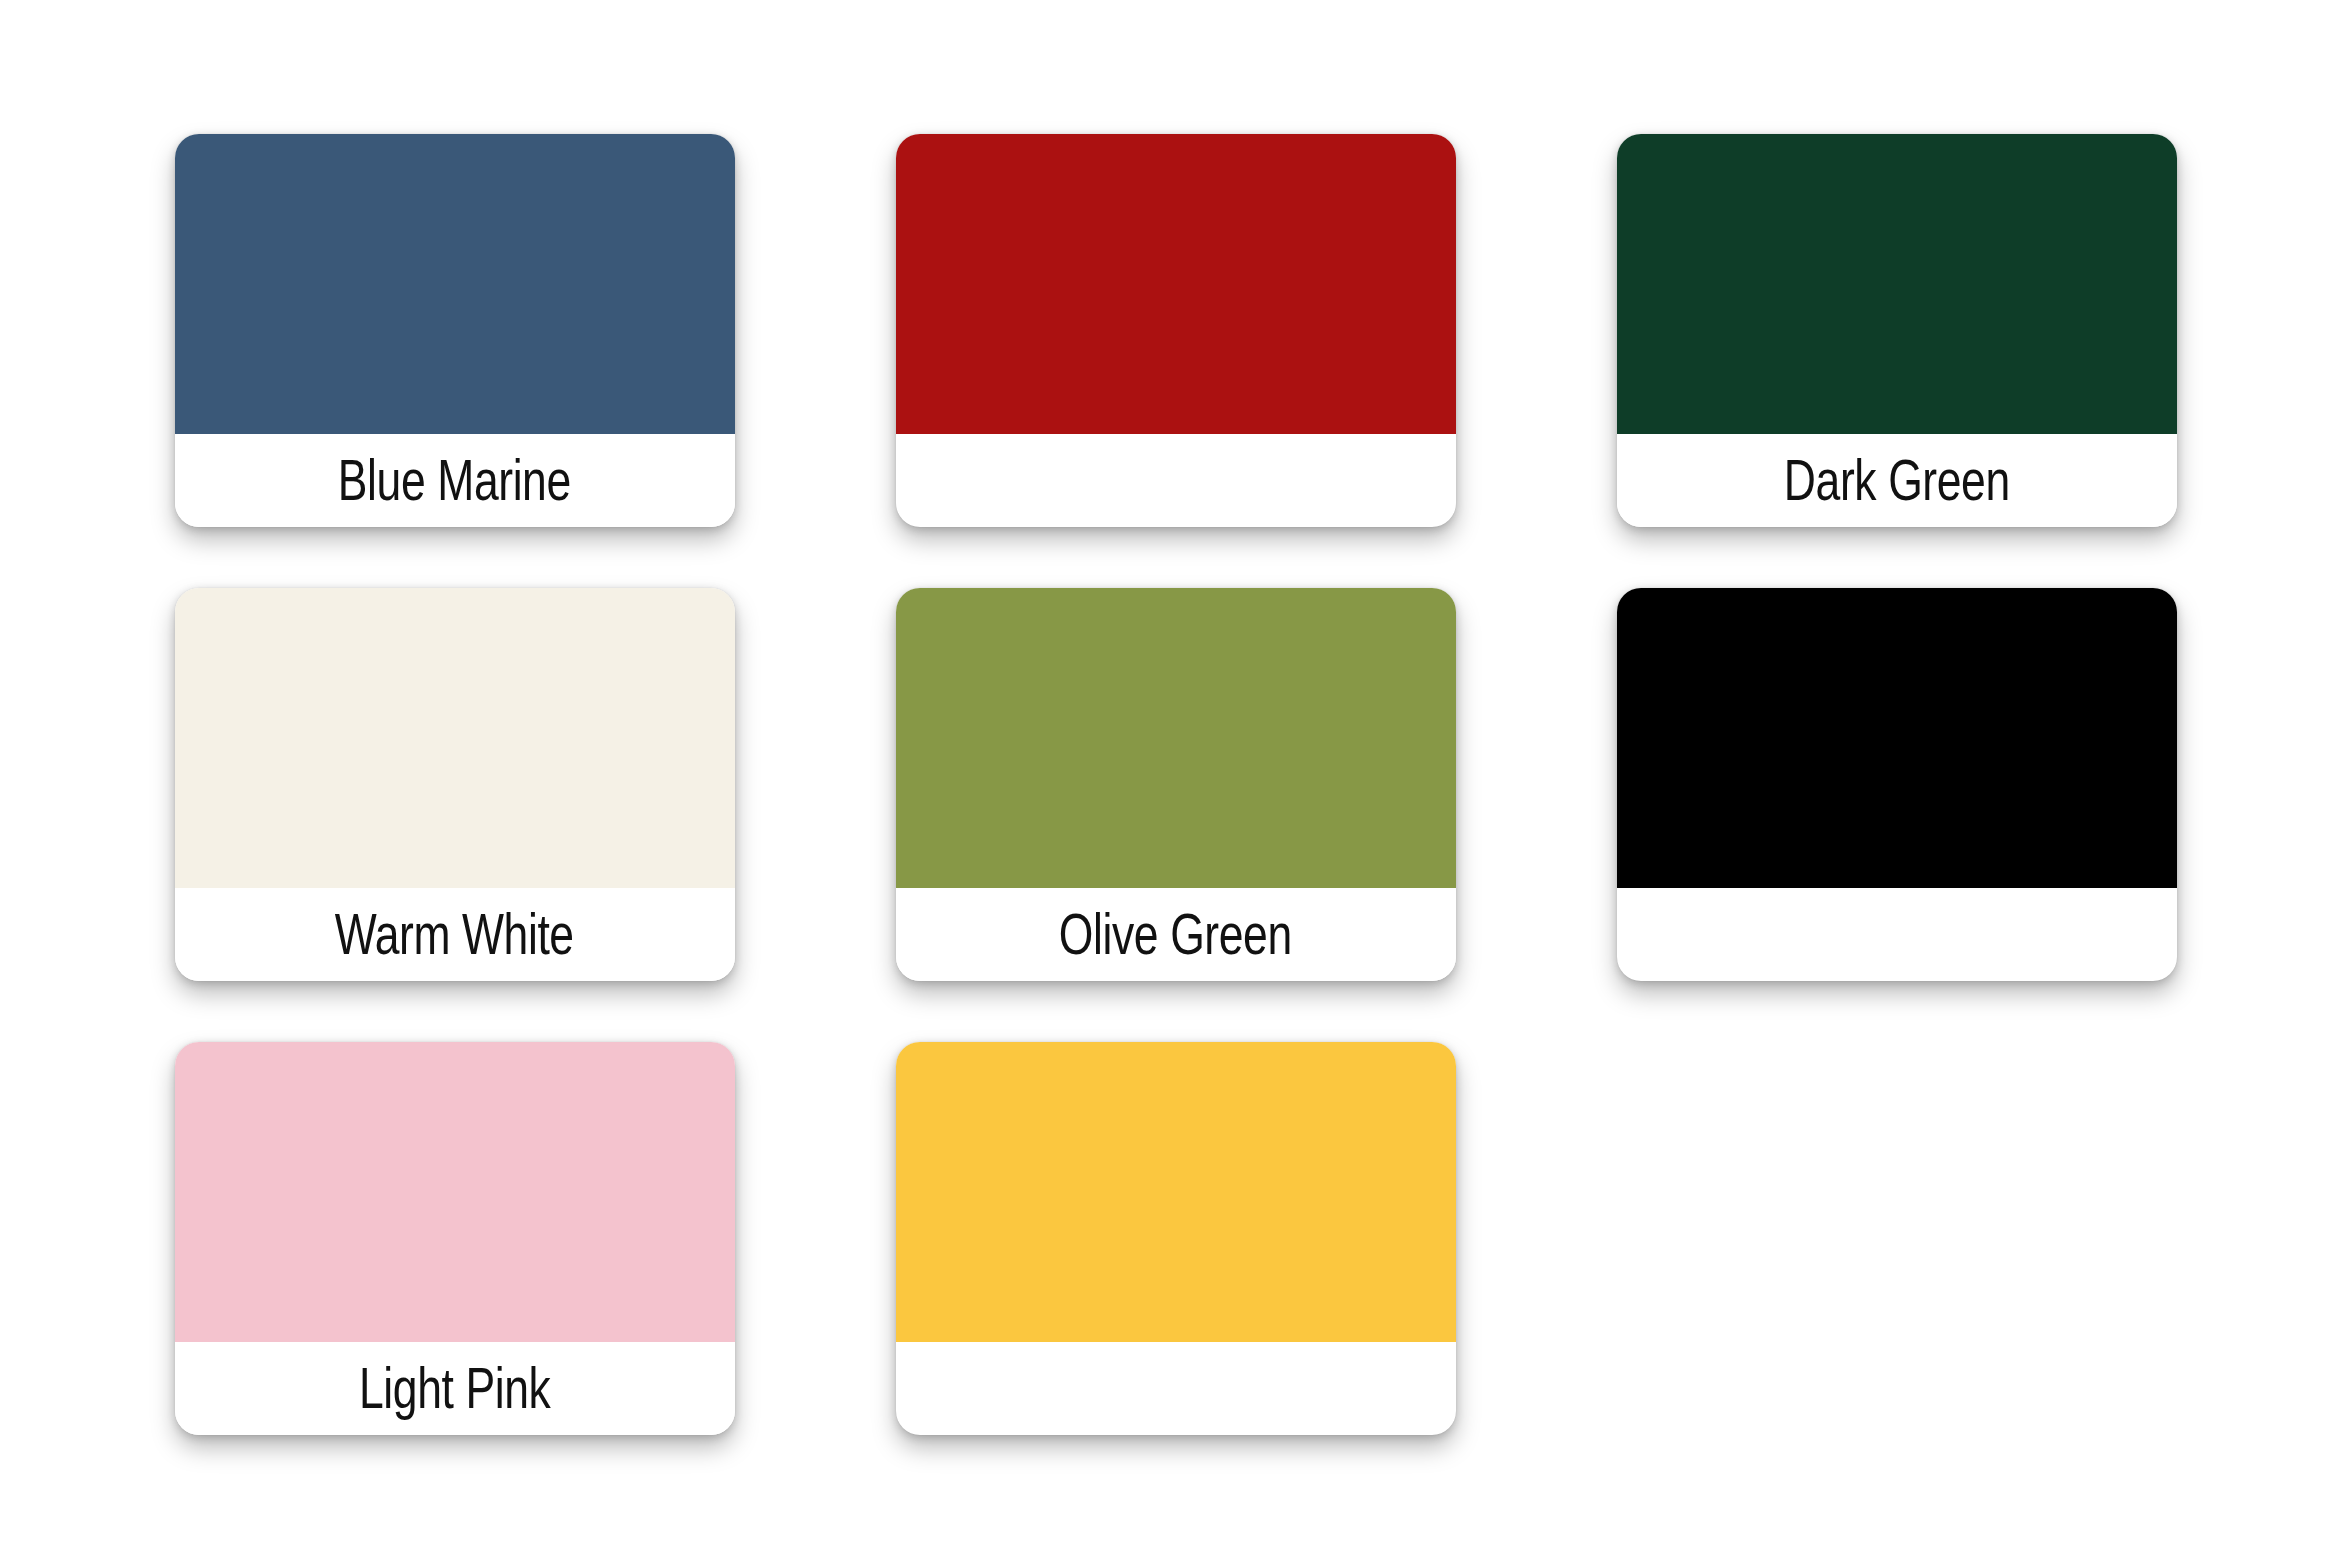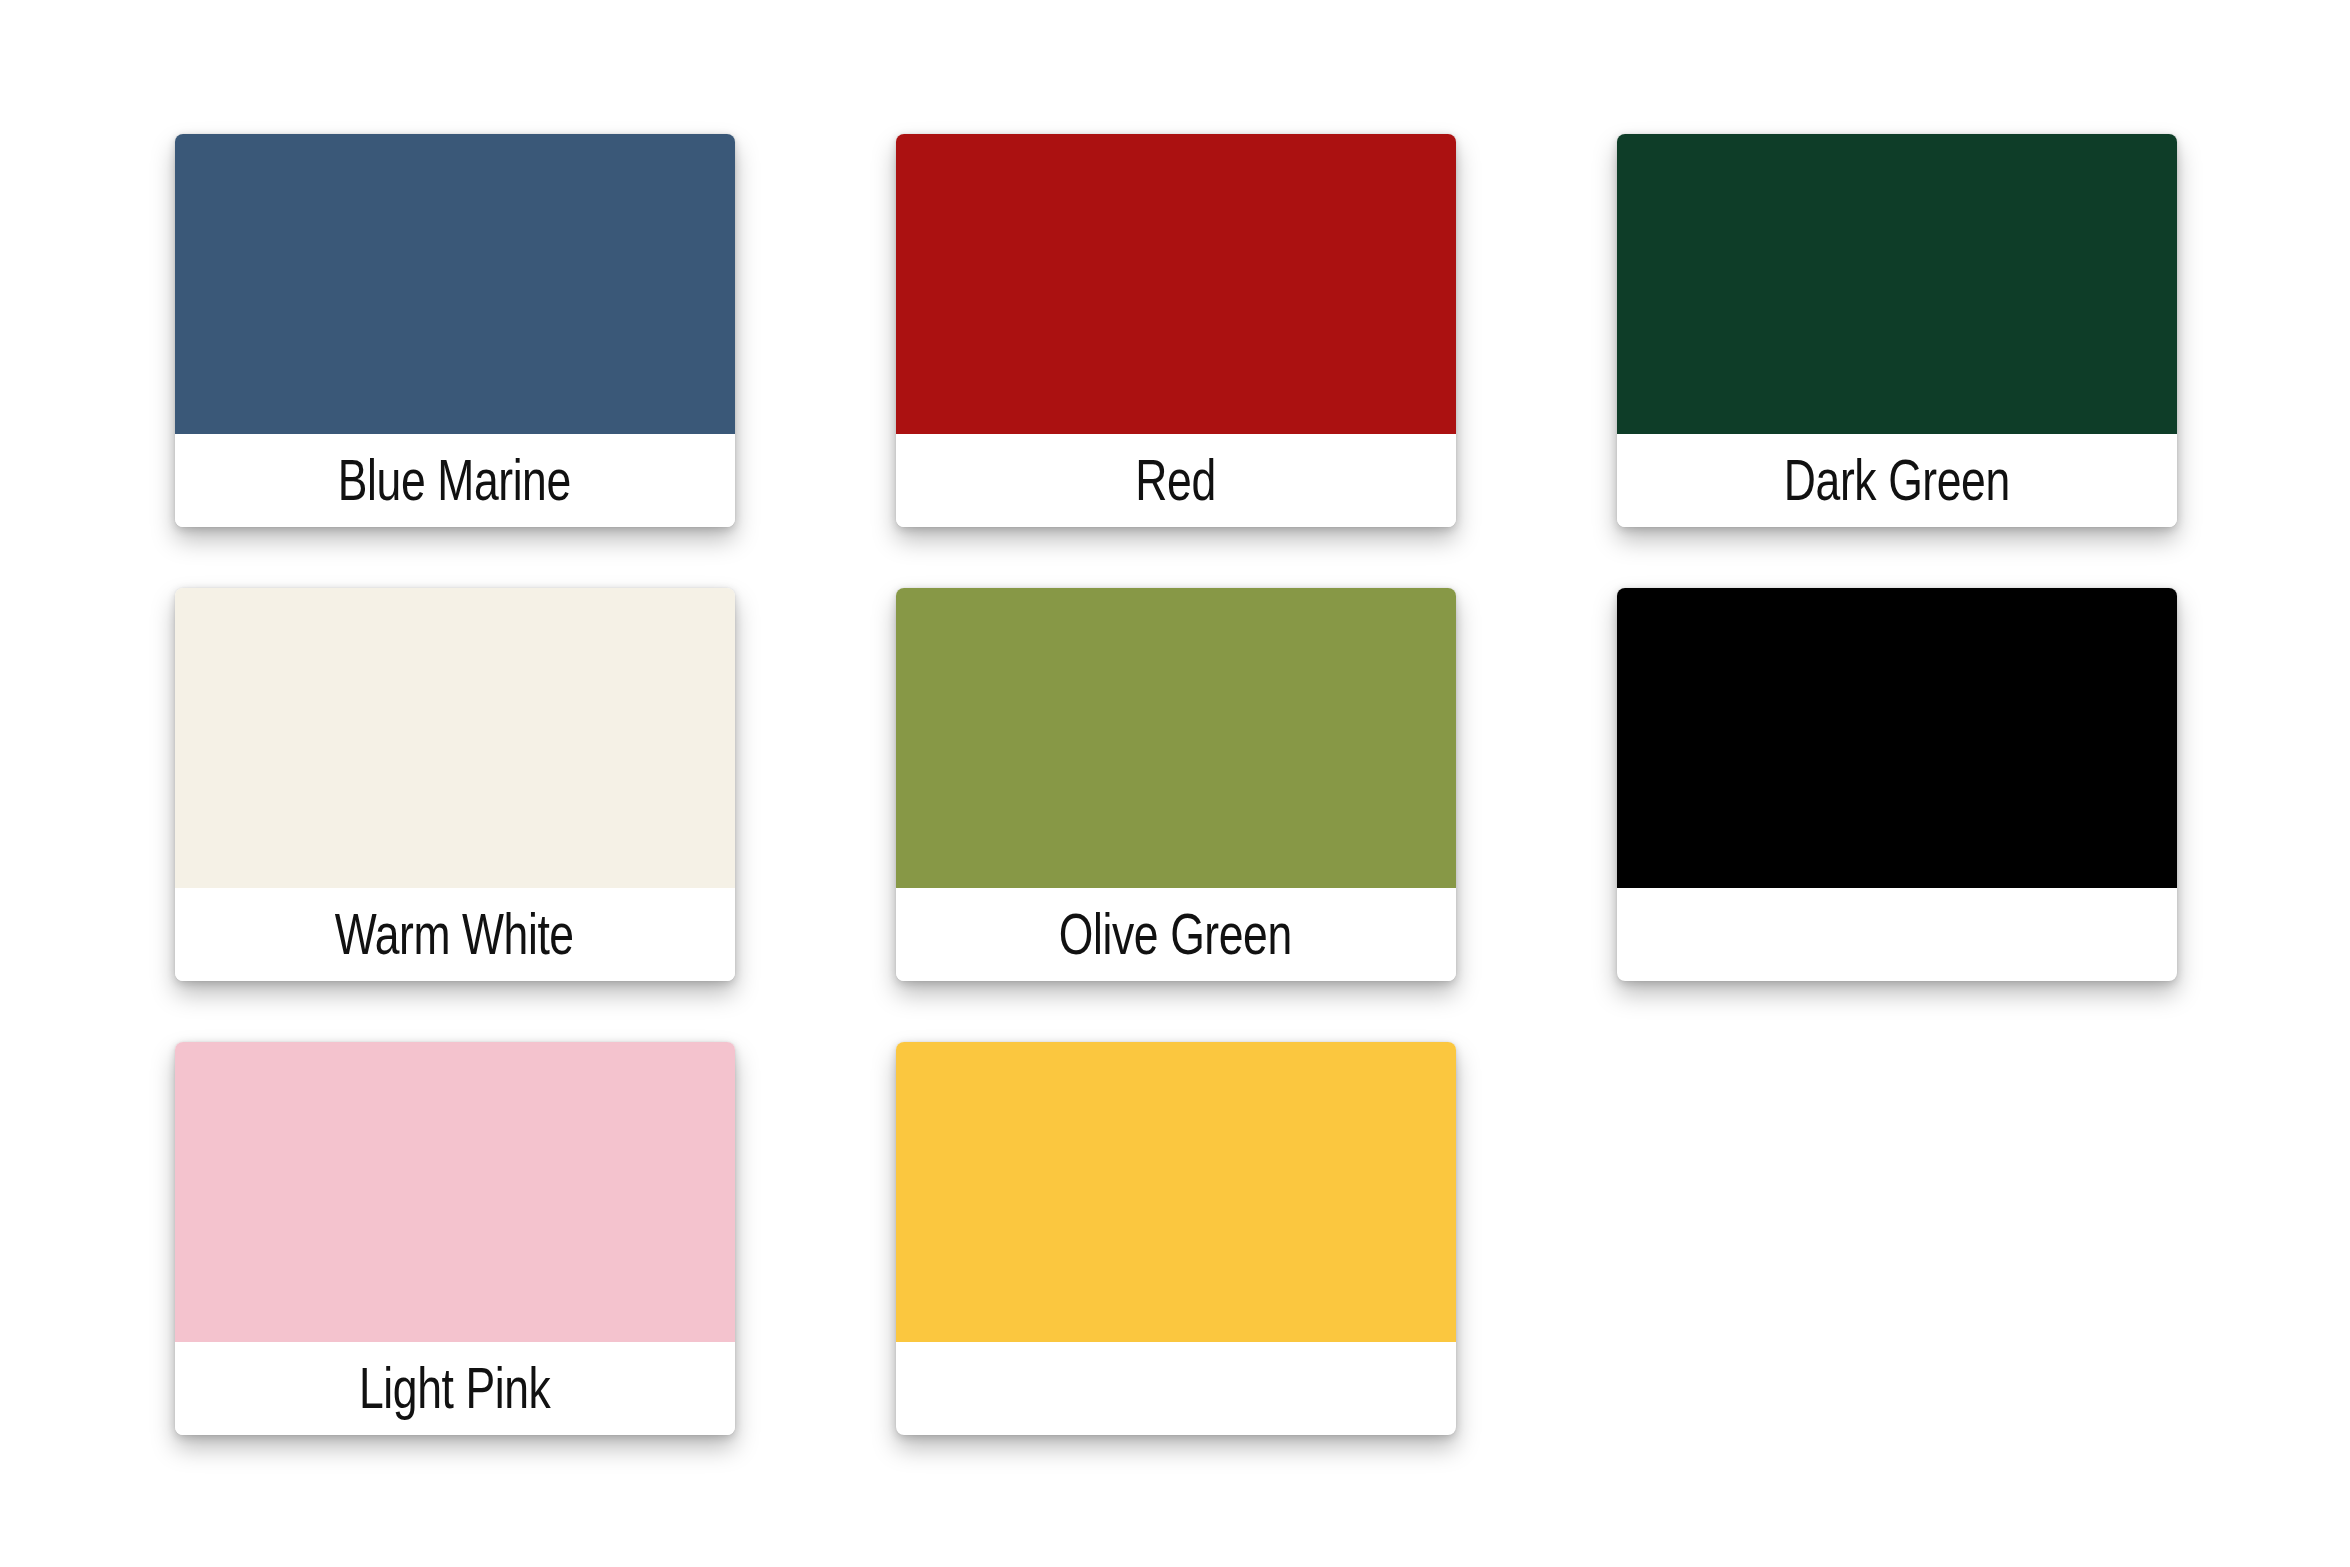--- a/index.html
+++ b/index.html
@@ -25,21 +25,21 @@
     align-content: center;
     column-gap: 161px;
     row-gap: 61px;
     padding: 0 0 0 0;
   }
 
   .swatch-card {
     position: relative;
     width: 560px;
     height: 393px;
-    border-radius: 8px;
+    border-radius: 24px;
     background: #ffffff;
     box-shadow:
       0 13px 24px rgba(0, 0, 0, 0.26),
       0 2.8px 8.3px rgba(0, 0, 0, 0.16),
       0 0 1.8px rgba(0, 0, 0, 0.10);
     overflow: hidden;
     display: flex;
     flex-direction: column;
   }
 
@@ -76,23 +76,20 @@
 
   <div class="swatch-card">
     <div class="swatch-color" style="background: rgb(58, 88, 120);"></div>
     <div class="swatch-label-strip">
       <span class="swatch-label">Blue Marine</span>
     </div>
   </div>
 
   <div class="swatch-card">
     <div class="swatch-color" style="background: rgb(171, 17, 17);"></div>
-    <div class="swatch-label-strip">
-      <span class="swatch-label">Red</span>
-    </div>
   </div>
 
   <div class="swatch-card">
     <div class="swatch-color" style="background: rgb(14, 61, 40);"></div>
     <div class="swatch-label-strip">
       <span class="swatch-label">Dark Green</span>
     </div>
   </div>
 
   <div class="swatch-card">

